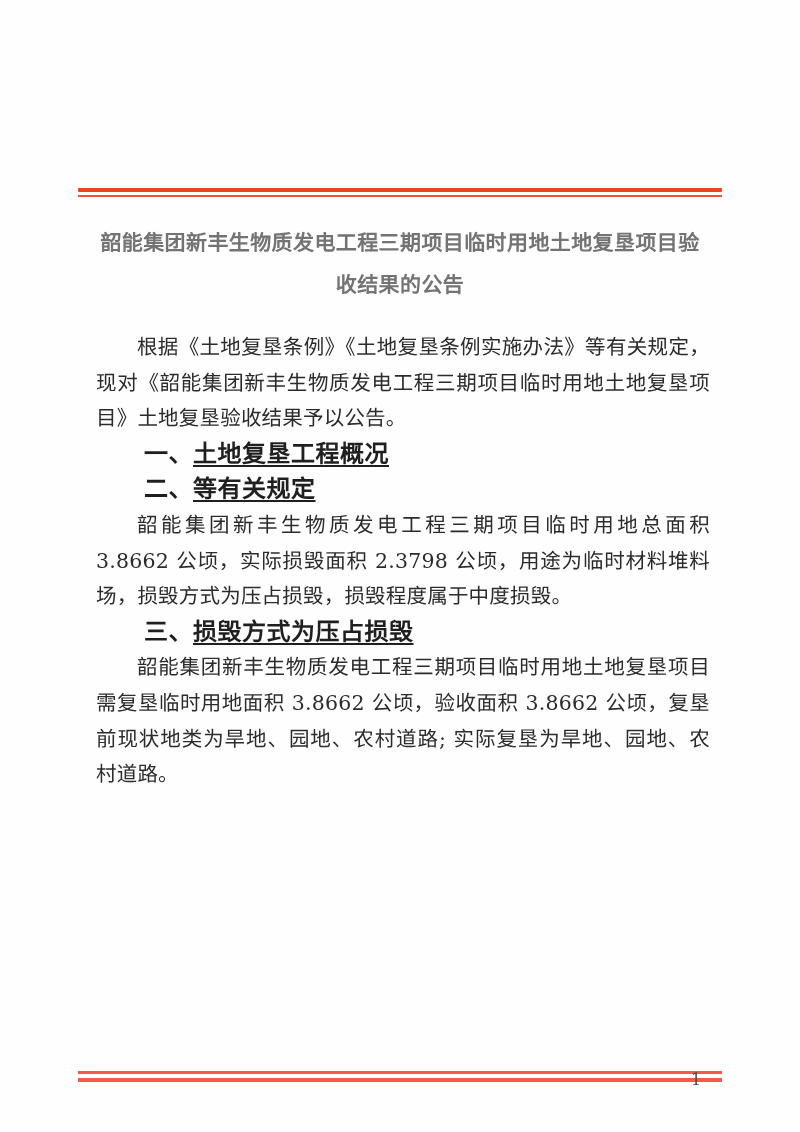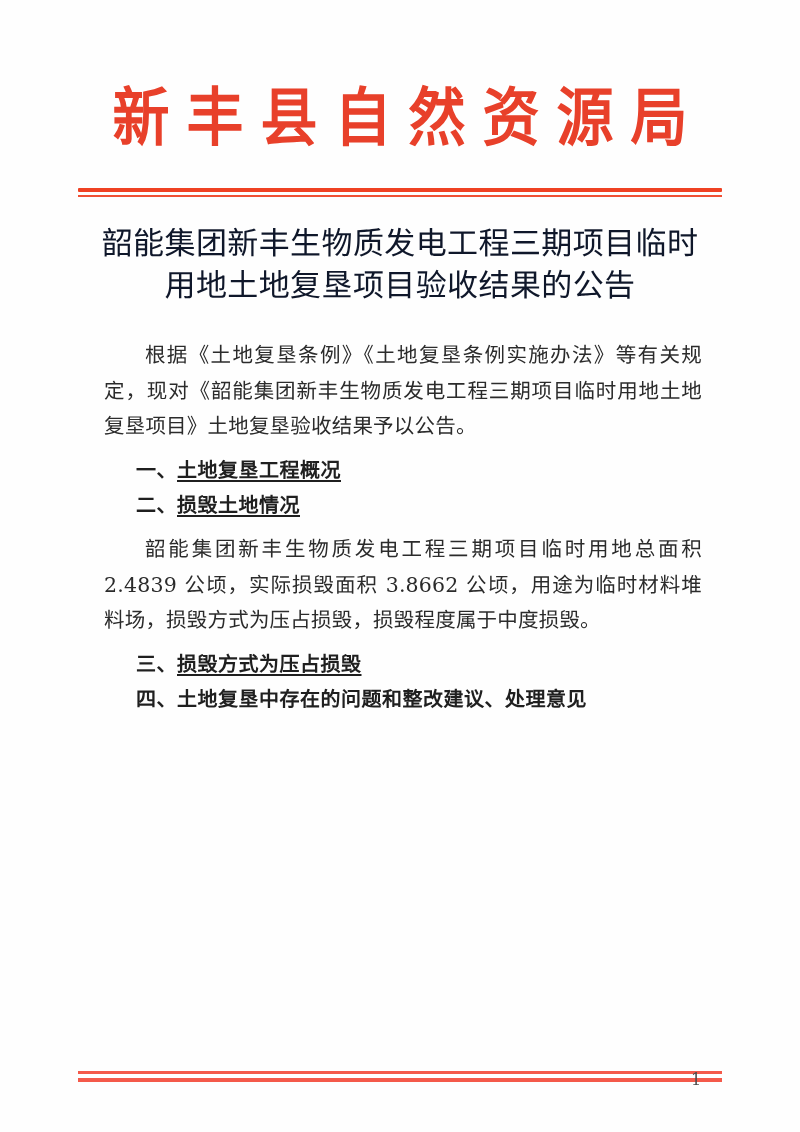--- a/index.html
+++ b/index.html
@@ -65,50 +65,50 @@
   }
 
   
   .doc-title {
     position: absolute;
     left: 100px;
     top: 222px;
     width: 600px;
     text-align: center;
     font-family: "DejaVu Serif", "Liberation Serif", serif;
-    font-weight: normal;
-    font-size: 31px;
+    font-weight: bold;
+    font-size: 21px;
     line-height: 42px;
-    color: #0f172a;
+    color: #737373;
     letter-spacing: 0.4px;
   }
 
   
   .body-area {
     position: absolute;
     left: 96px;
     top: 330px;
     width: 614px;
   }
 
   .para {
     font-family: "DejaVu Serif", "Liberation Serif", serif;
     font-size: 20.5px;
     line-height: 35.6px;
     color: #2b2b2b;
     text-indent: 2em;
-    margin: 8px;
+    margin: 0;
     text-align: justify;
     text-justify: inter-character;
     letter-spacing: 0.2px;
   }
 
   .section-heading {
     font-family: "DejaVu Sans", "Liberation Sans", sans-serif;
-    font-size: 20px;
+    font-size: 24px;
     line-height: 35.6px;
     font-weight: bold;
     color: #1f1f1f;
     text-indent: 2em;
     margin: 0;
     letter-spacing: 0.5px;
   }
 
   .section-heading .u {
     text-decoration: underline;
@@ -144,51 +144,46 @@
     font-size: 16px;
     color: #4a4a4a;
     z-index: 3;
   }
 </style>
 </head>
 <body>
 
 <div class="page">
 
-  <div class="letterhead">
-    <div class="letterhead-title">新丰县自然资源局</div>
-  </div>
 
   <div class="head-rules">
     <div class="head-rule-thick"></div>
     <div class="head-rule-thin"></div>
   </div>
 
   <div class="doc-title">韶能集团新丰生物质发电工程三期项目临时用地土地复垦项目验收结果的公告</div>
 
   <div class="body-area">
 
     <p class="para">根据《土地复垦条例》《土地复垦条例实施办法》等有关规定，现对《韶能集团新丰生物质发电工程三期项目临时用地土地复垦项目》土地复垦验收结果予以公告。</p>
 
     <p class="section-heading">
       <span>一、</span><span class="u">土地复垦工程概况</span>
     </p>
 
     <p class="section-heading">
-      <span>二、</span><span class="u">损毁土地情况</span>
+      <span>二、</span><span class="u">等有关规定</span>
     </p>
-    <p class="para">韶能集团新丰生物质发电工程三期项目临时用地总面积 2.4839 公顷，实际损毁面积 3.8662 公顷，用途为临时材料堆料场，损毁方式为压占损毁，损毁程度属于中度损毁。</p>
+    <p class="para">韶能集团新丰生物质发电工程三期项目临时用地总面积 3.8662 公顷，实际损毁面积 2.3798 公顷，用途为临时材料堆料场，损毁方式为压占损毁，损毁程度属于中度损毁。</p>
 
     <p class="section-heading">
       <span>三、</span><span class="u">损毁方式为压占损毁</span>
     </p>
+    <p class="para">韶能集团新丰生物质发电工程三期项目临时用地土地复垦项目需复垦临时用地面积 3.8662 公顷，验收面积 3.8662 公顷，复垦前现状地类为旱地、园地、农村道路; 实际复垦为旱地、园地、农村道路。</p>
 
-    <p class="section-heading">
-      <span>四、</span><span>土地复垦中存在的问题和整改建议、处理意见</span>
-    </p>
 
   </div>
 
   <div class="foot-rules">
     <div class="foot-rule-thin"></div>
     <div class="foot-rule-thick"></div>
   </div>
 
   <div class="page-number">1</div>
 

